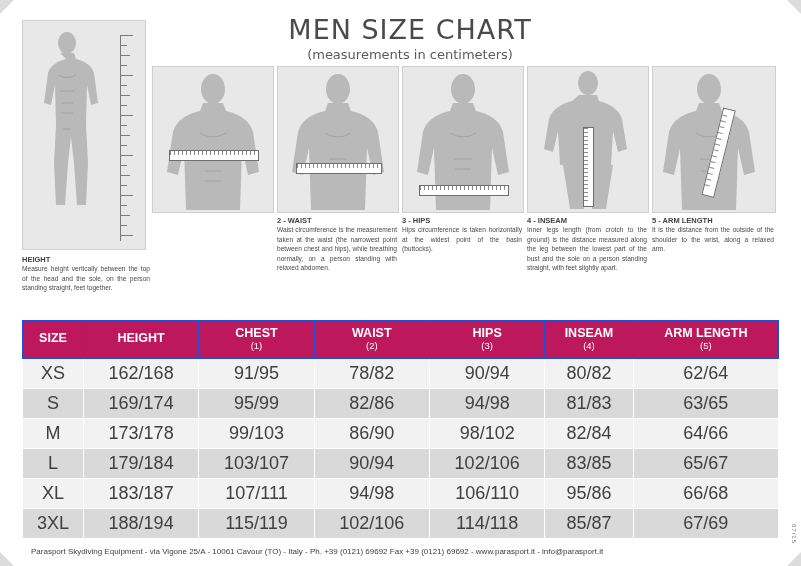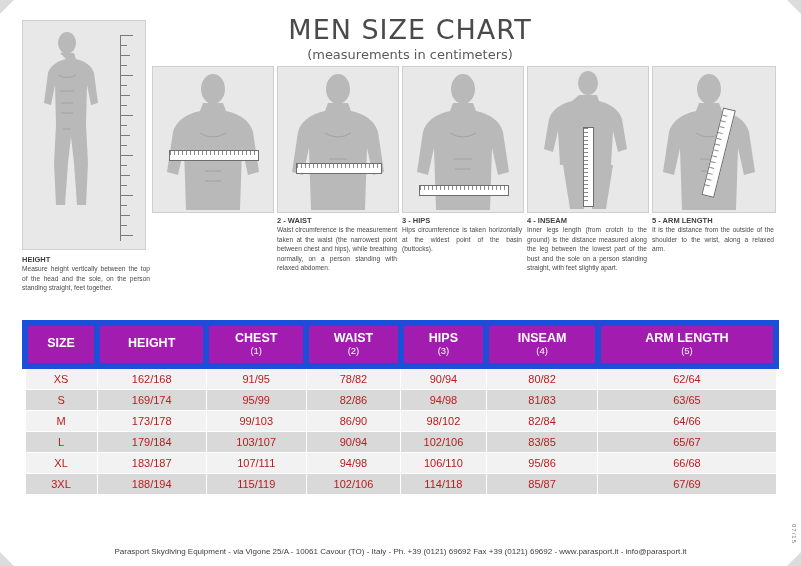--- a/index.html
+++ b/index.html
@@ -159,52 +159,53 @@
     left: 22px;
     top: 320px;
     width: 757px;
   }
   table {
     border-collapse: collapse;
     width: 100%;
     font-family: "Liberation Sans", sans-serif;
   }
   thead th {
-    background: #a21caf;
+    background: #be185d;
     color: #ffffff;
     font-size: 12.5px;
     font-weight: bold;
     padding: 6px 2px 7px 2px;
-    border: 6px solid #1d4ed8;
+    border: 1px solid #1d4ed8;
     line-height: 1.1;
   }
   thead th .num {
     display: block;
     font-size: 9.5px;
     font-weight: normal;
   }
   tbody td {
     text-align: center;
-    font-size: 11px;
-    color: #b91c1c;
+    font-size: 18px;
+    color: #404040;
     padding: 4px 2px;
     border: 1px solid #ffffff;
   }
   tbody tr:nth-child(odd) td { background: #f2f2f2; }
   tbody tr:nth-child(even) td { background: #d9d9d9; }
 
   
   .footer {
     position: absolute;
     left: 0;
     right: 0;
     bottom: 10px;
-    text-align: center;
+    text-align: left;
     font-size: 8px;
     color: #3d3d3d;
+    padding-left: 31px;
   }
   .sidecode {
     position: absolute;
     right: 4px;
     bottom: 22px;
     font-size: 6px;
     color: #777;
     writing-mode: vertical-rl;
     letter-spacing: 1px;
   }

